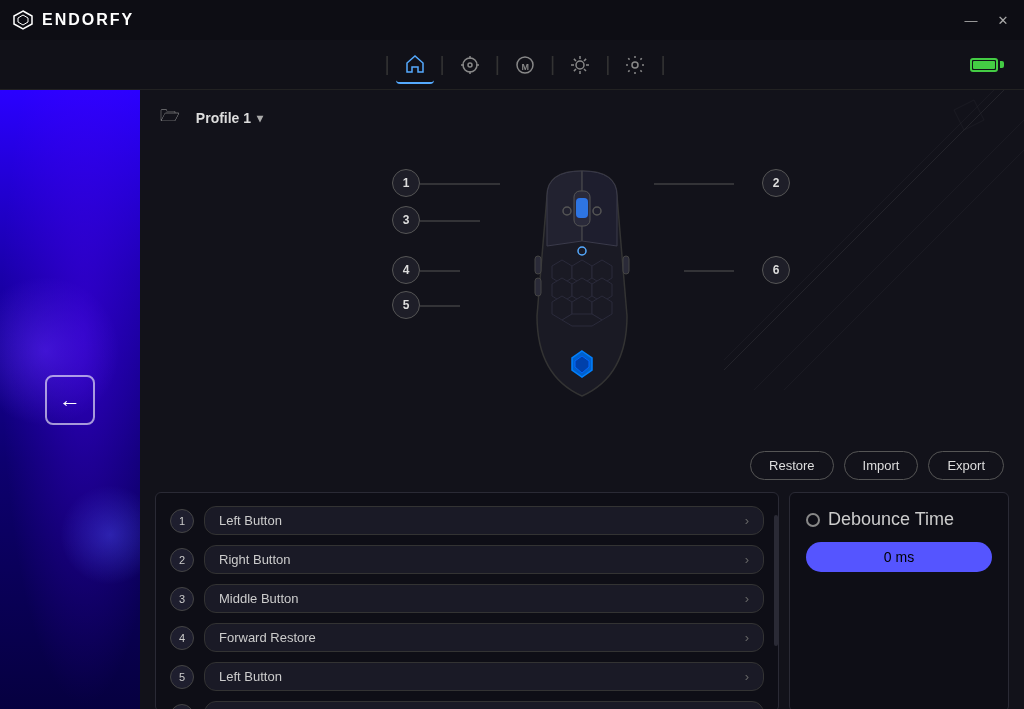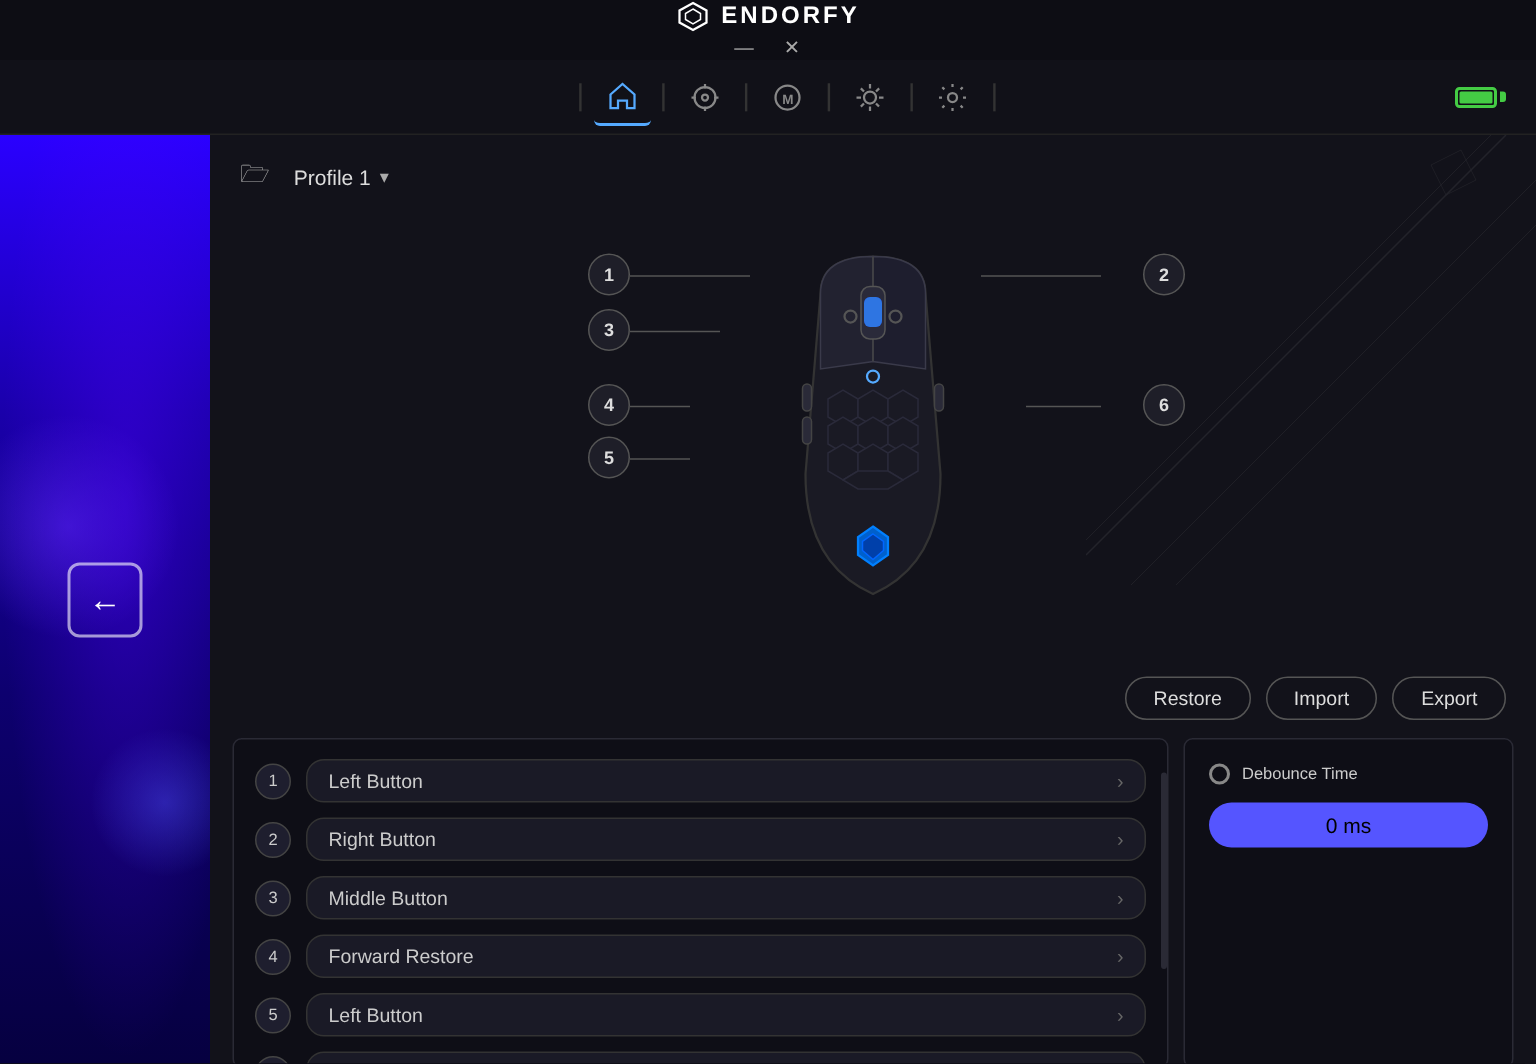--- a/index.html
+++ b/index.html
@@ -16,21 +16,20 @@
     
     .titlebar {
       height: 40px;
       background: #0d0d14;
       display: flex;
       align-items: center;
       justify-content: space-between;
       padding: 0 12px;
       position: relative;
       z-index: 10;
-      flex-direction: column;
     }
     .titlebar-logo {
       display: flex;
       align-items: center;
       gap: 8px;
       color: #fff;
       font-size: 16px;
       font-weight: 700;
       letter-spacing: 2px;
     }
@@ -184,20 +183,21 @@
       display: flex;
       align-items: center;
       gap: 6px;
       background: transparent;
       border: none;
       color: #ddd;
       font-size: 14px;
       cursor: pointer;
       padding: 4px 8px;
       border-radius: 4px;
+      font-weight: bold;
     }
     .chevron-down { color: #aaa; font-size: 12px; }
 
     
     .mouse-area {
       display: flex;
       justify-content: center;
       align-items: center;
       position: relative;
       height: 320px;
@@ -330,21 +330,21 @@
     }
     .radio-circle {
       width: 14px;
       height: 14px;
       border-radius: 50%;
       border: 2px solid #888;
       background: transparent;
       flex-shrink: 0;
     }
     .debounce-label {
-      font-size: 11px;
+      font-size: 18px;
       color: #ccc;
     }
     .debounce-value {
       width: 100%;
       background: #5555ff;
       border-radius: 20px;
       padding: 7px 0;
       text-align: center;
       font-size: 14px;
       color: #000000;

